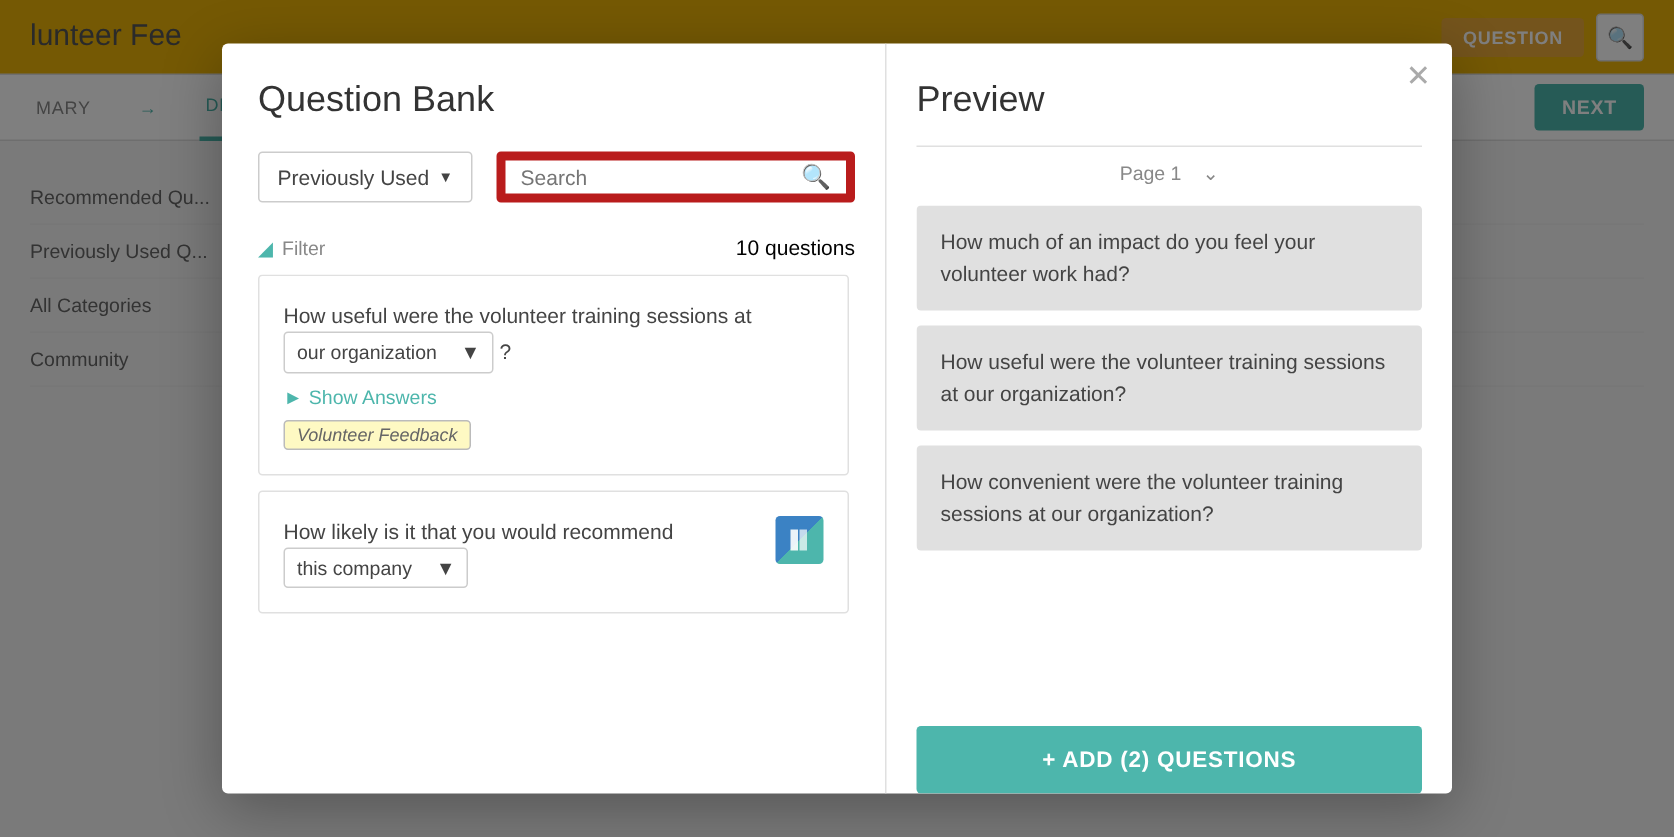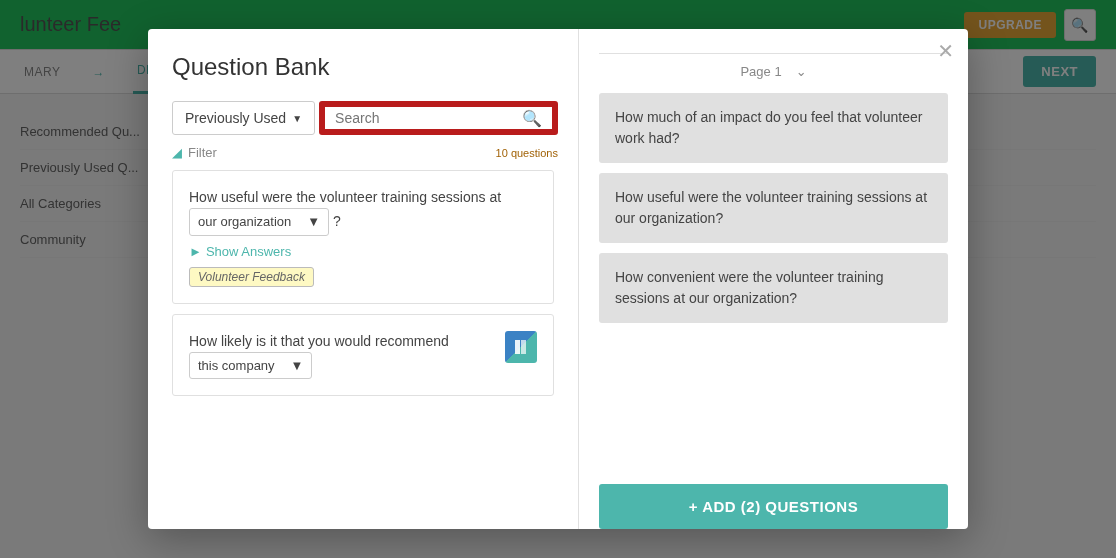--- a/index.html
+++ b/index.html
@@ -13,21 +13,21 @@
       position: relative;
     }
 
     
     .app-bg {
       position: absolute;
       inset: 0;
       background: #f5f5f5;
     }
     .app-header {
-      background: #22c55e;
+      background: #eab308;
       border-bottom: 1px solid #ddd;
       height: 50px;
       display: flex;
       align-items: center;
       padding: 0 20px;
       gap: 16px;
     }
     .app-title {
       font-size: 20px;
       color: #555;
@@ -155,22 +155,22 @@
       padding: 24px 20px 0 24px;
     }
     .panel-title {
       font-size: 24px;
       font-weight: 300;
       color: #333;
       margin-bottom: 20px;
     }
     .search-bar {
       display: flex;
-      gap: 4px;
-      margin-bottom: 4px;
+      gap: 16px;
+      margin-bottom: 16px;
     }
     .dropdown-btn {
       background: #fff;
       border: 1px solid #ccc;
       border-radius: 3px;
       padding: 8px 12px;
       font-size: 14px;
       color: #444;
       cursor: pointer;
       display: flex;
@@ -211,22 +211,22 @@
       display: flex;
       align-items: center;
       gap: 6px;
       color: #888;
     }
     .filter-icon {
       color: #4db6ac;
       font-size: 13px;
     }
     .question-count {
-      color: #a16207;
-      font-size: 11px;
+      color: #000000;
+      font-size: 14px;
     }
 
     
     .questions-list {
       flex: 1;
       overflow-y: auto;
       padding-right: 4px;
       position: relative;
     }
     .questions-list::-webkit-scrollbar { width: 8px; }
@@ -373,21 +373,21 @@
       font-size: 10px;
     }
   </style>
 </head>
 <body>
 
 <div class="app-bg">
   <div class="app-header">
     <span class="app-title">lunteer Fee</span>
     <div class="app-header-right">
-      <button class="upgrade-btn">UPGRADE</button>
+      <button class="upgrade-btn">QUESTION</button>
       <div class="search-icon-btn">🔍</div>
     </div>
   </div>
   <div class="app-nav">
     <span class="nav-item">MARY</span>
     <span class="nav-item nav-arrow">→</span>
     <span class="nav-item active">DESIGN S</span>
     <span class="nav-item">QUESTION BANK</span>
     <button class="next-btn">NEXT</button>
   </div>
@@ -457,29 +457,30 @@
               <rect x="2" y="1" width="5" height="14" fill="#fff" opacity="0.9"></rect>
               <rect x="8" y="1" width="5" height="14" fill="#fff" opacity="0.7"></rect>
             </svg>
           </div>
         </div>
 
       </div>
     </div>
 
     <div class="right-panel">
+      <h2 class="preview-title">Preview</h2>
 
       <div class="page-selector">
         <span>Page 1</span>
         <span class="chevron">⌄</span>
       </div>
 
       <div class="preview-questions">
         <div class="preview-q">
-          <span>How much of an impact do you feel that volunteer work had?</span>
+          <span>How much of an impact do you feel your volunteer work had?</span>
         </div>
         <div class="preview-q">
           <span>How useful were the volunteer training sessions at our organization?</span>
         </div>
         <div class="preview-q">
           <span>How convenient were the volunteer training sessions at our organization?</span>
         </div>
       </div>
 
       <button class="add-questions-btn">+ ADD (2) QUESTIONS</button>

